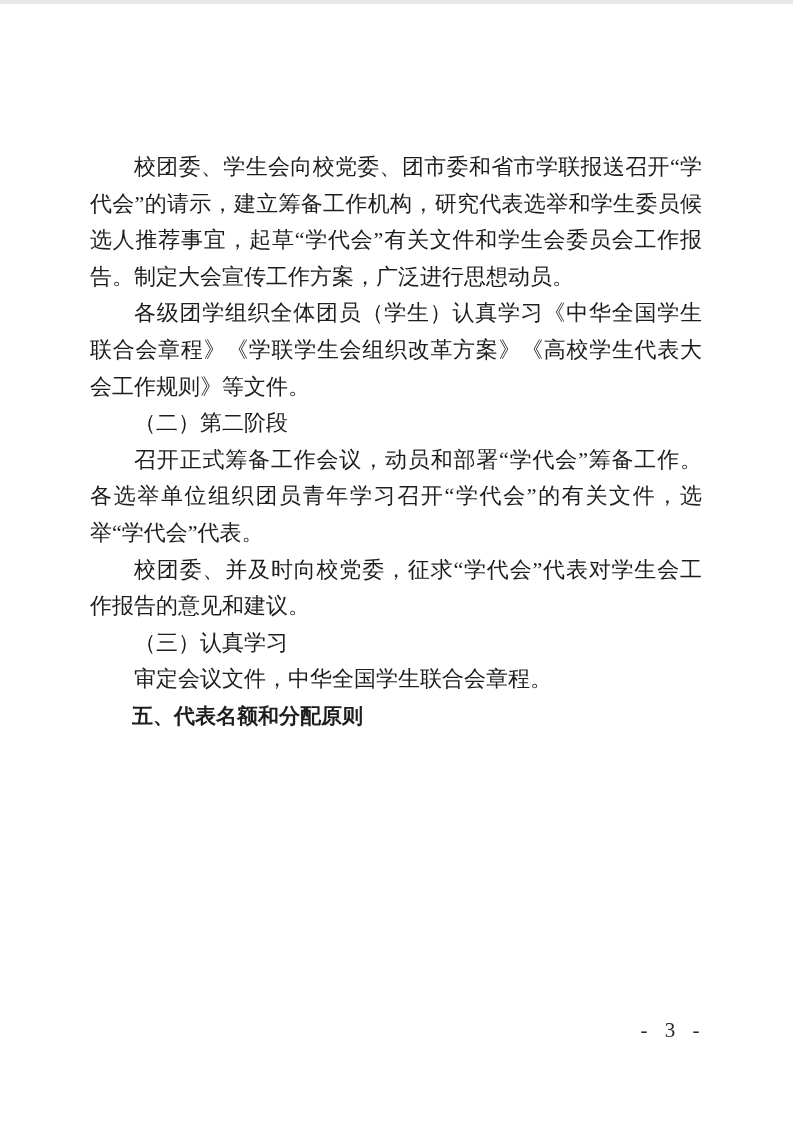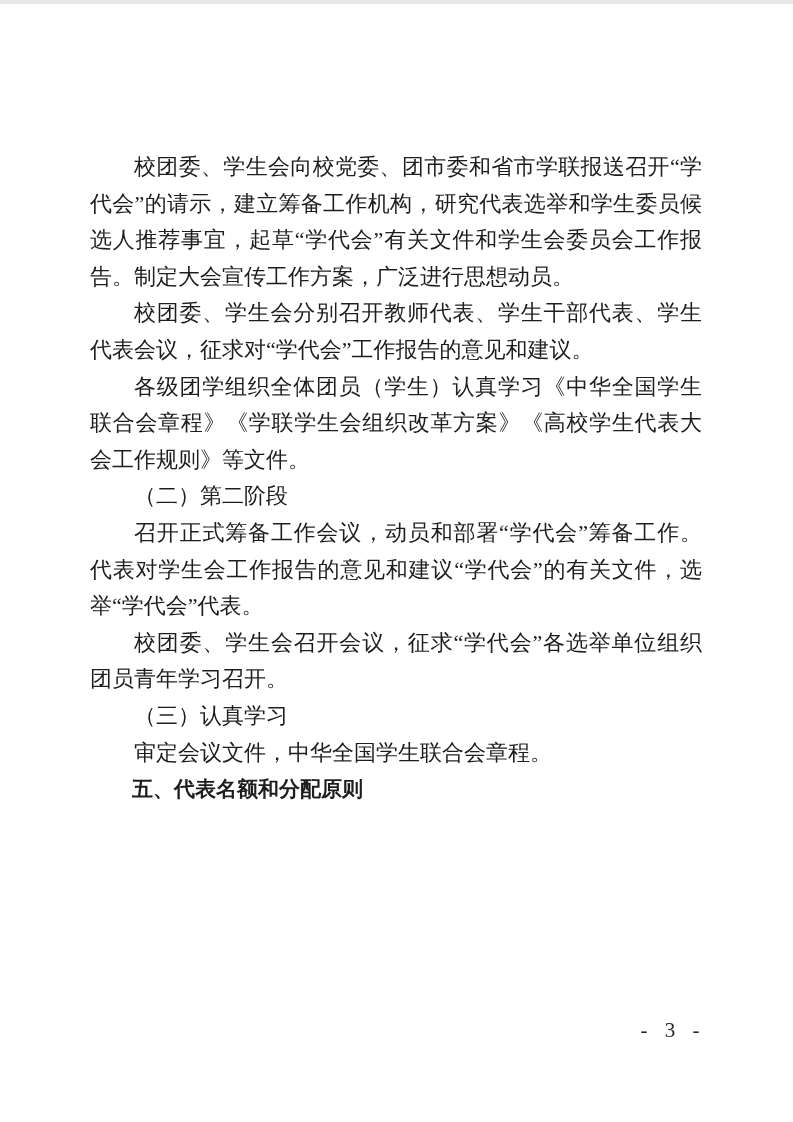--- a/index.html
+++ b/index.html
@@ -51,24 +51,23 @@
     letter-spacing: 6px;
     font-family: "Liberation Serif", "DejaVu Serif", serif;
   }
 </style>
 </head>
 <body>
 
 <div class="page">
   <div class="content">
     <p class="para-body">校团委、学生会向校党委、团市委和省市学联报送召开“学代会”的请示，建立筹备工作机构，研究代表选举和学生委员候选人推荐事宜，起草“学代会”有关文件和学生会委员会工作报告。制定大会宣传工作方案，广泛进行思想动员。</p>
-    <p class="para-body">校团委、学生会分别召开教师代表、学生干部代表、学生代表会议，征求对“学代会”工作报告的意见和建议。</p>
     <p class="para-body">各级团学组织全体团员（学生）认真学习《中华全国学生联合会章程》《学联学生会组织改革方案》《高校学生代表大会工作规则》等文件。</p>
     <p class="stage-heading">（二）第二阶段</p>
-    <p class="para-body">召开正式筹备工作会议，动员和部署“学代会”筹备工作。代表对学生会工作报告的意见和建议“学代会”的有关文件，选举“学代会”代表。</p>
-    <p class="para-body">校团委、学生会召开会议，征求“学代会”各选举单位组织团员青年学习召开。</p>
+    <p class="para-body">召开正式筹备工作会议，动员和部署“学代会”筹备工作。各选举单位组织团员青年学习召开“学代会”的有关文件，选举“学代会”代表。</p>
+    <p class="para-body">校团委、并及时向校党委，征求“学代会”代表对学生会工作报告的意见和建议。</p>
     <p class="stage-heading">（三）认真学习</p>
     <p class="para-body">审定会议文件，中华全国学生联合会章程。</p>
     <p class="section-heading">五、代表名额和分配原则</p>
   </div>
 
   <div class="page-number">- 3 -</div>
 </div>
 
 </body></html>

